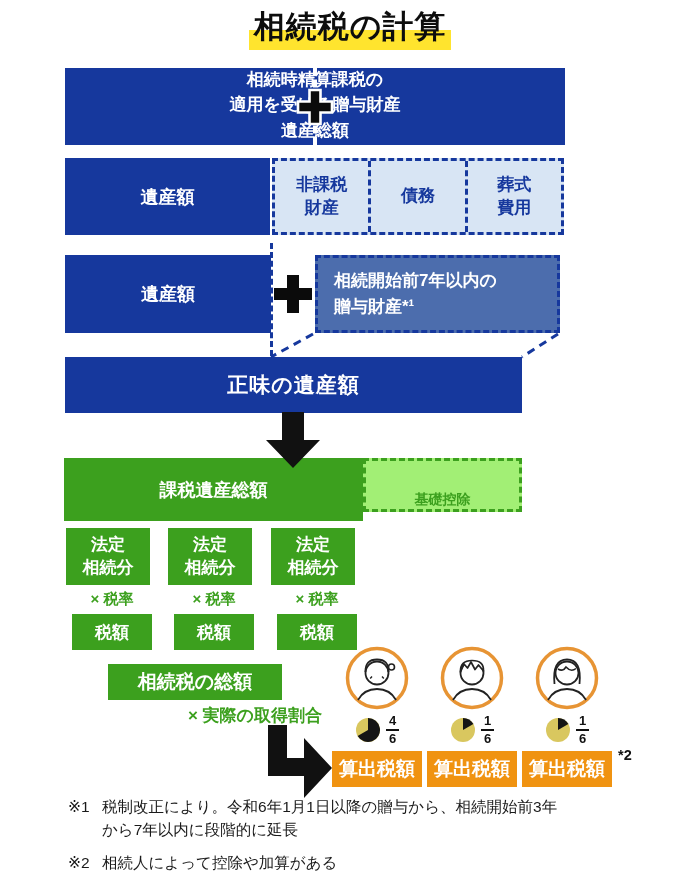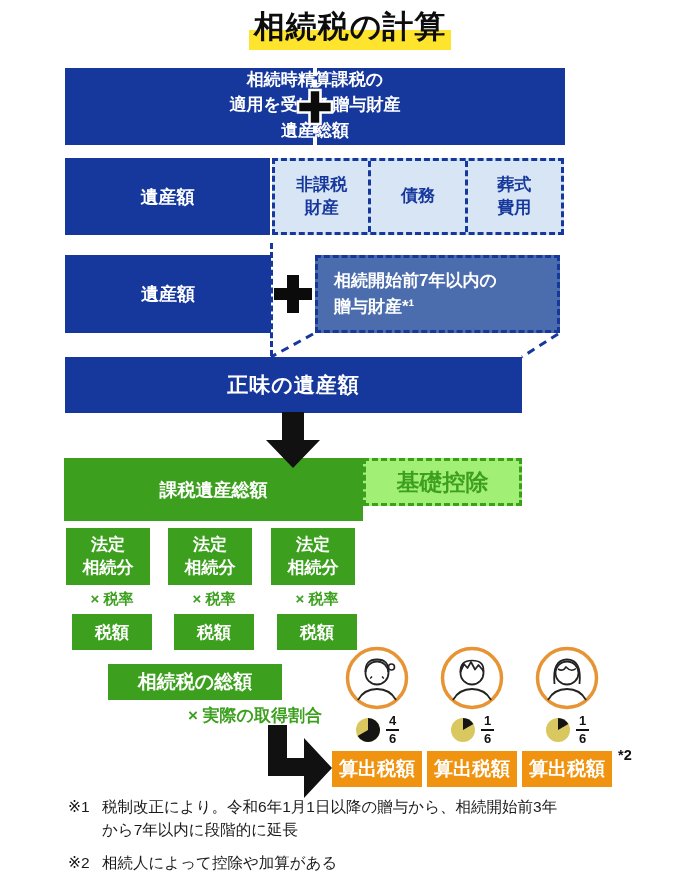--- a/index.html
+++ b/index.html
@@ -37,23 +37,23 @@
   .gift-box{left:315px;top:255px;width:245px;height:78px;background:var(--slate-blue);
             border:3px dashed var(--dark-blue);color:#fff;font-weight:700;font-size:17px;line-height:1.55;
             display:flex;align-items:center;padding-left:16px;}
   .funnel{left:260px;top:328px;}
 
   .net-box{left:65px;top:357px;width:457px;height:56px;font-size:21px;letter-spacing:1px;}
   .down-arrow{left:266px;top:412px;z-index:3;}
 
   .taxable-box{left:64px;top:458px;width:299px;height:63px;background:var(--green);color:#fff;
                font-weight:700;font-size:18px;display:flex;align-items:center;justify-content:center;}
-  .deduction-box{left:363px;top:458px;width:159px;height:48px;background:var(--light-green);
-                 border:3px dashed var(--green);color:var(--green);font-weight:700;font-size:23px;
-                 display:flex;align-items:center;justify-content:center;}
+  .deduction-box{left:363px;top:458px;width:159px;height:54px;background:var(--light-green);
+                 border:3px dashed var(--green);color:var(--green);font-weight:700;font-size:14px;
+                 display:flex;align-items:flex-end;justify-content:center;}
 
   .greenbox{background:var(--green);color:#fff;font-weight:700;display:flex;align-items:center;justify-content:center;text-align:center;}
   .share1{left:66px;}  .share2{left:168px;}  .share3{left:271px;}
   .share-box{top:528px;width:84px;height:57px;font-size:17px;line-height:1.35;}
   .rate1{left:66px;} .rate2{left:168px;} .rate3{left:271px;}
   .rate-label{top:590px;width:92px;text-align:center;color:var(--green);font-weight:700;font-size:15px;}
   .tax1{left:72px;} .tax2{left:174px;} .tax3{left:277px;}
   .tax-box{top:614px;width:80px;height:36px;font-size:17px;}
   .total-box{left:108px;top:664px;width:174px;height:36px;font-size:19px;}
   .ratio-label{left:160px;top:704px;width:162px;text-align:right;color:var(--green);font-weight:700;font-size:17px;}

